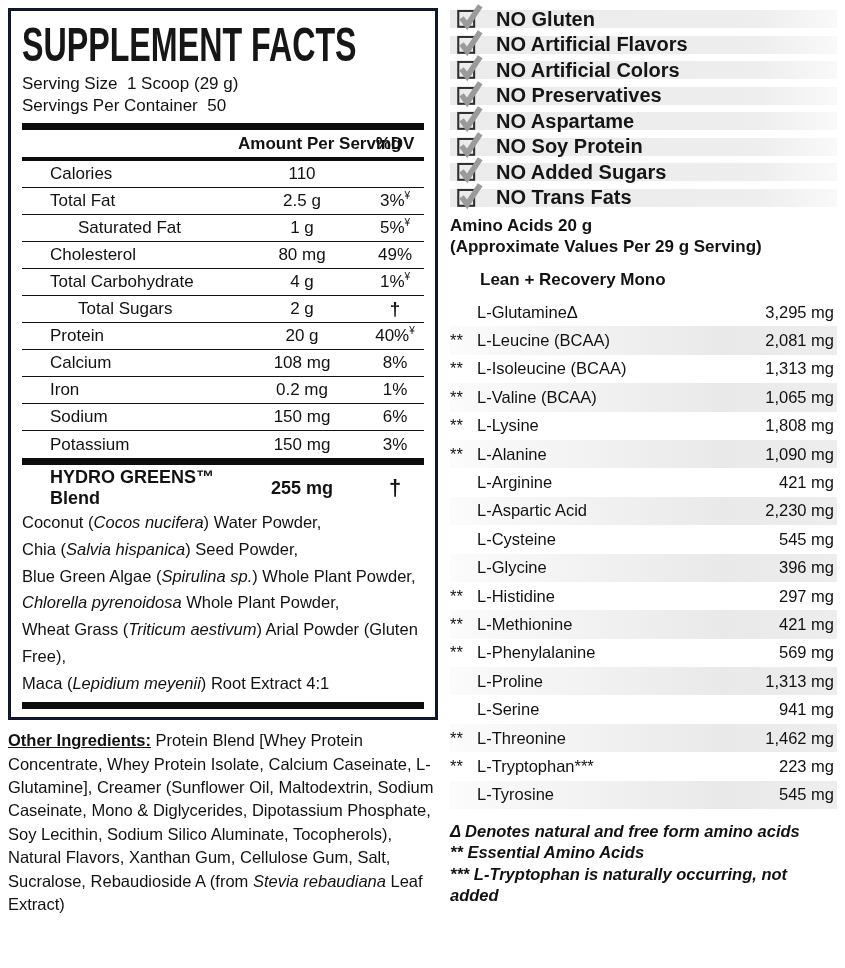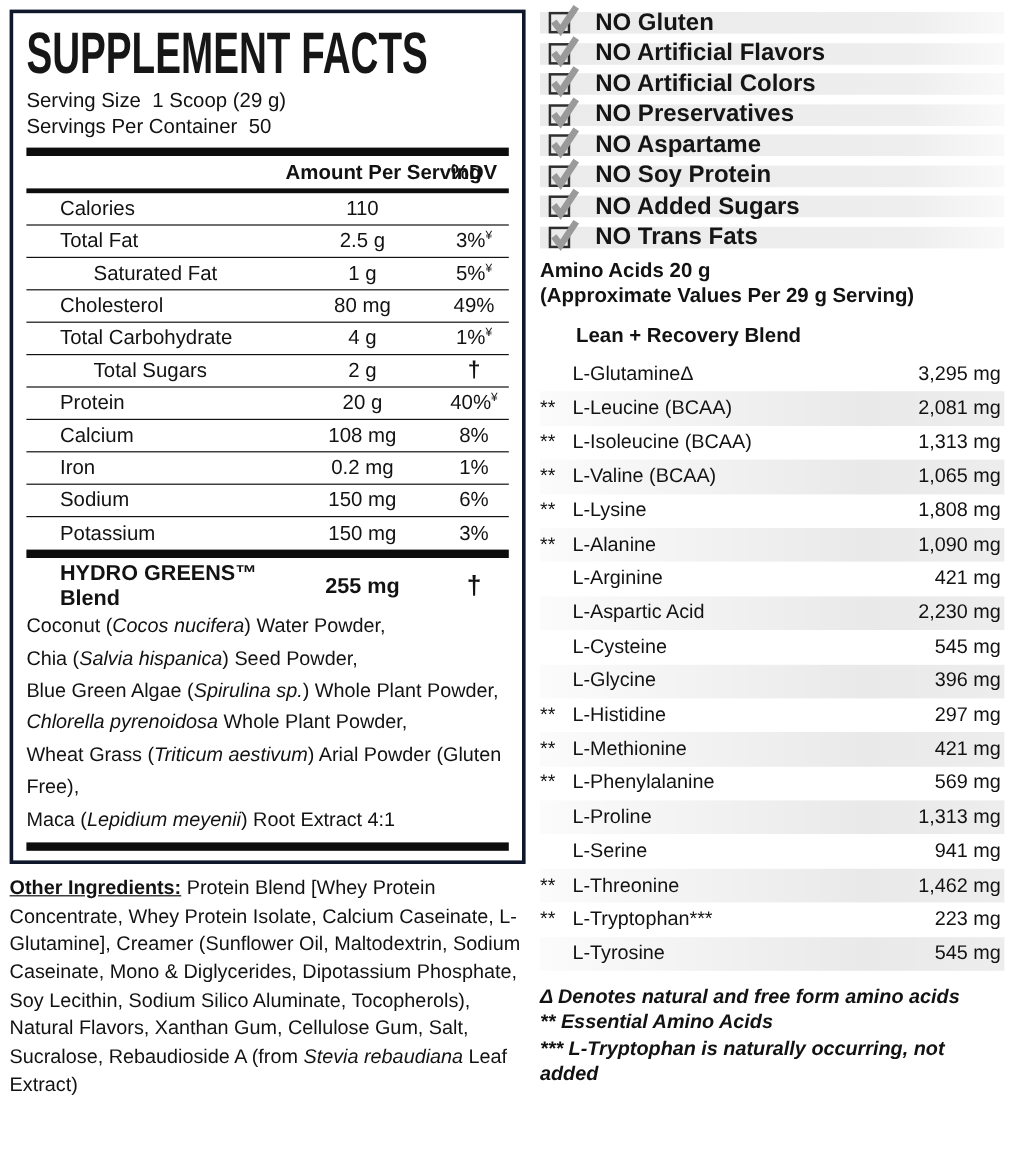--- a/index.html
+++ b/index.html
@@ -251,21 +251,21 @@
           </svg>
           <span class="claim-label">NO Trans Fats</span>
         </div>
       </div>
 
     <div class="amino-title">
       <div>Amino Acids 20 g</div>
       <div>(Approximate Values Per 29 g Serving)</div>
     </div>
 
-    <div class="amino-blend-title">Lean + Recovery Blend</div>
+    <div class="amino-blend-title">Lean + Recovery Mono</div>
 
     <div id="amino-rows">
         <div class="arow">
           <span class="a-name">
             <span class="a-prefix"></span>
             <span>L-GlutamineΔ</span>
           </span>
           <span class="a-value">3,295 mg</span>
         </div>
         <div class="arow shaded">

